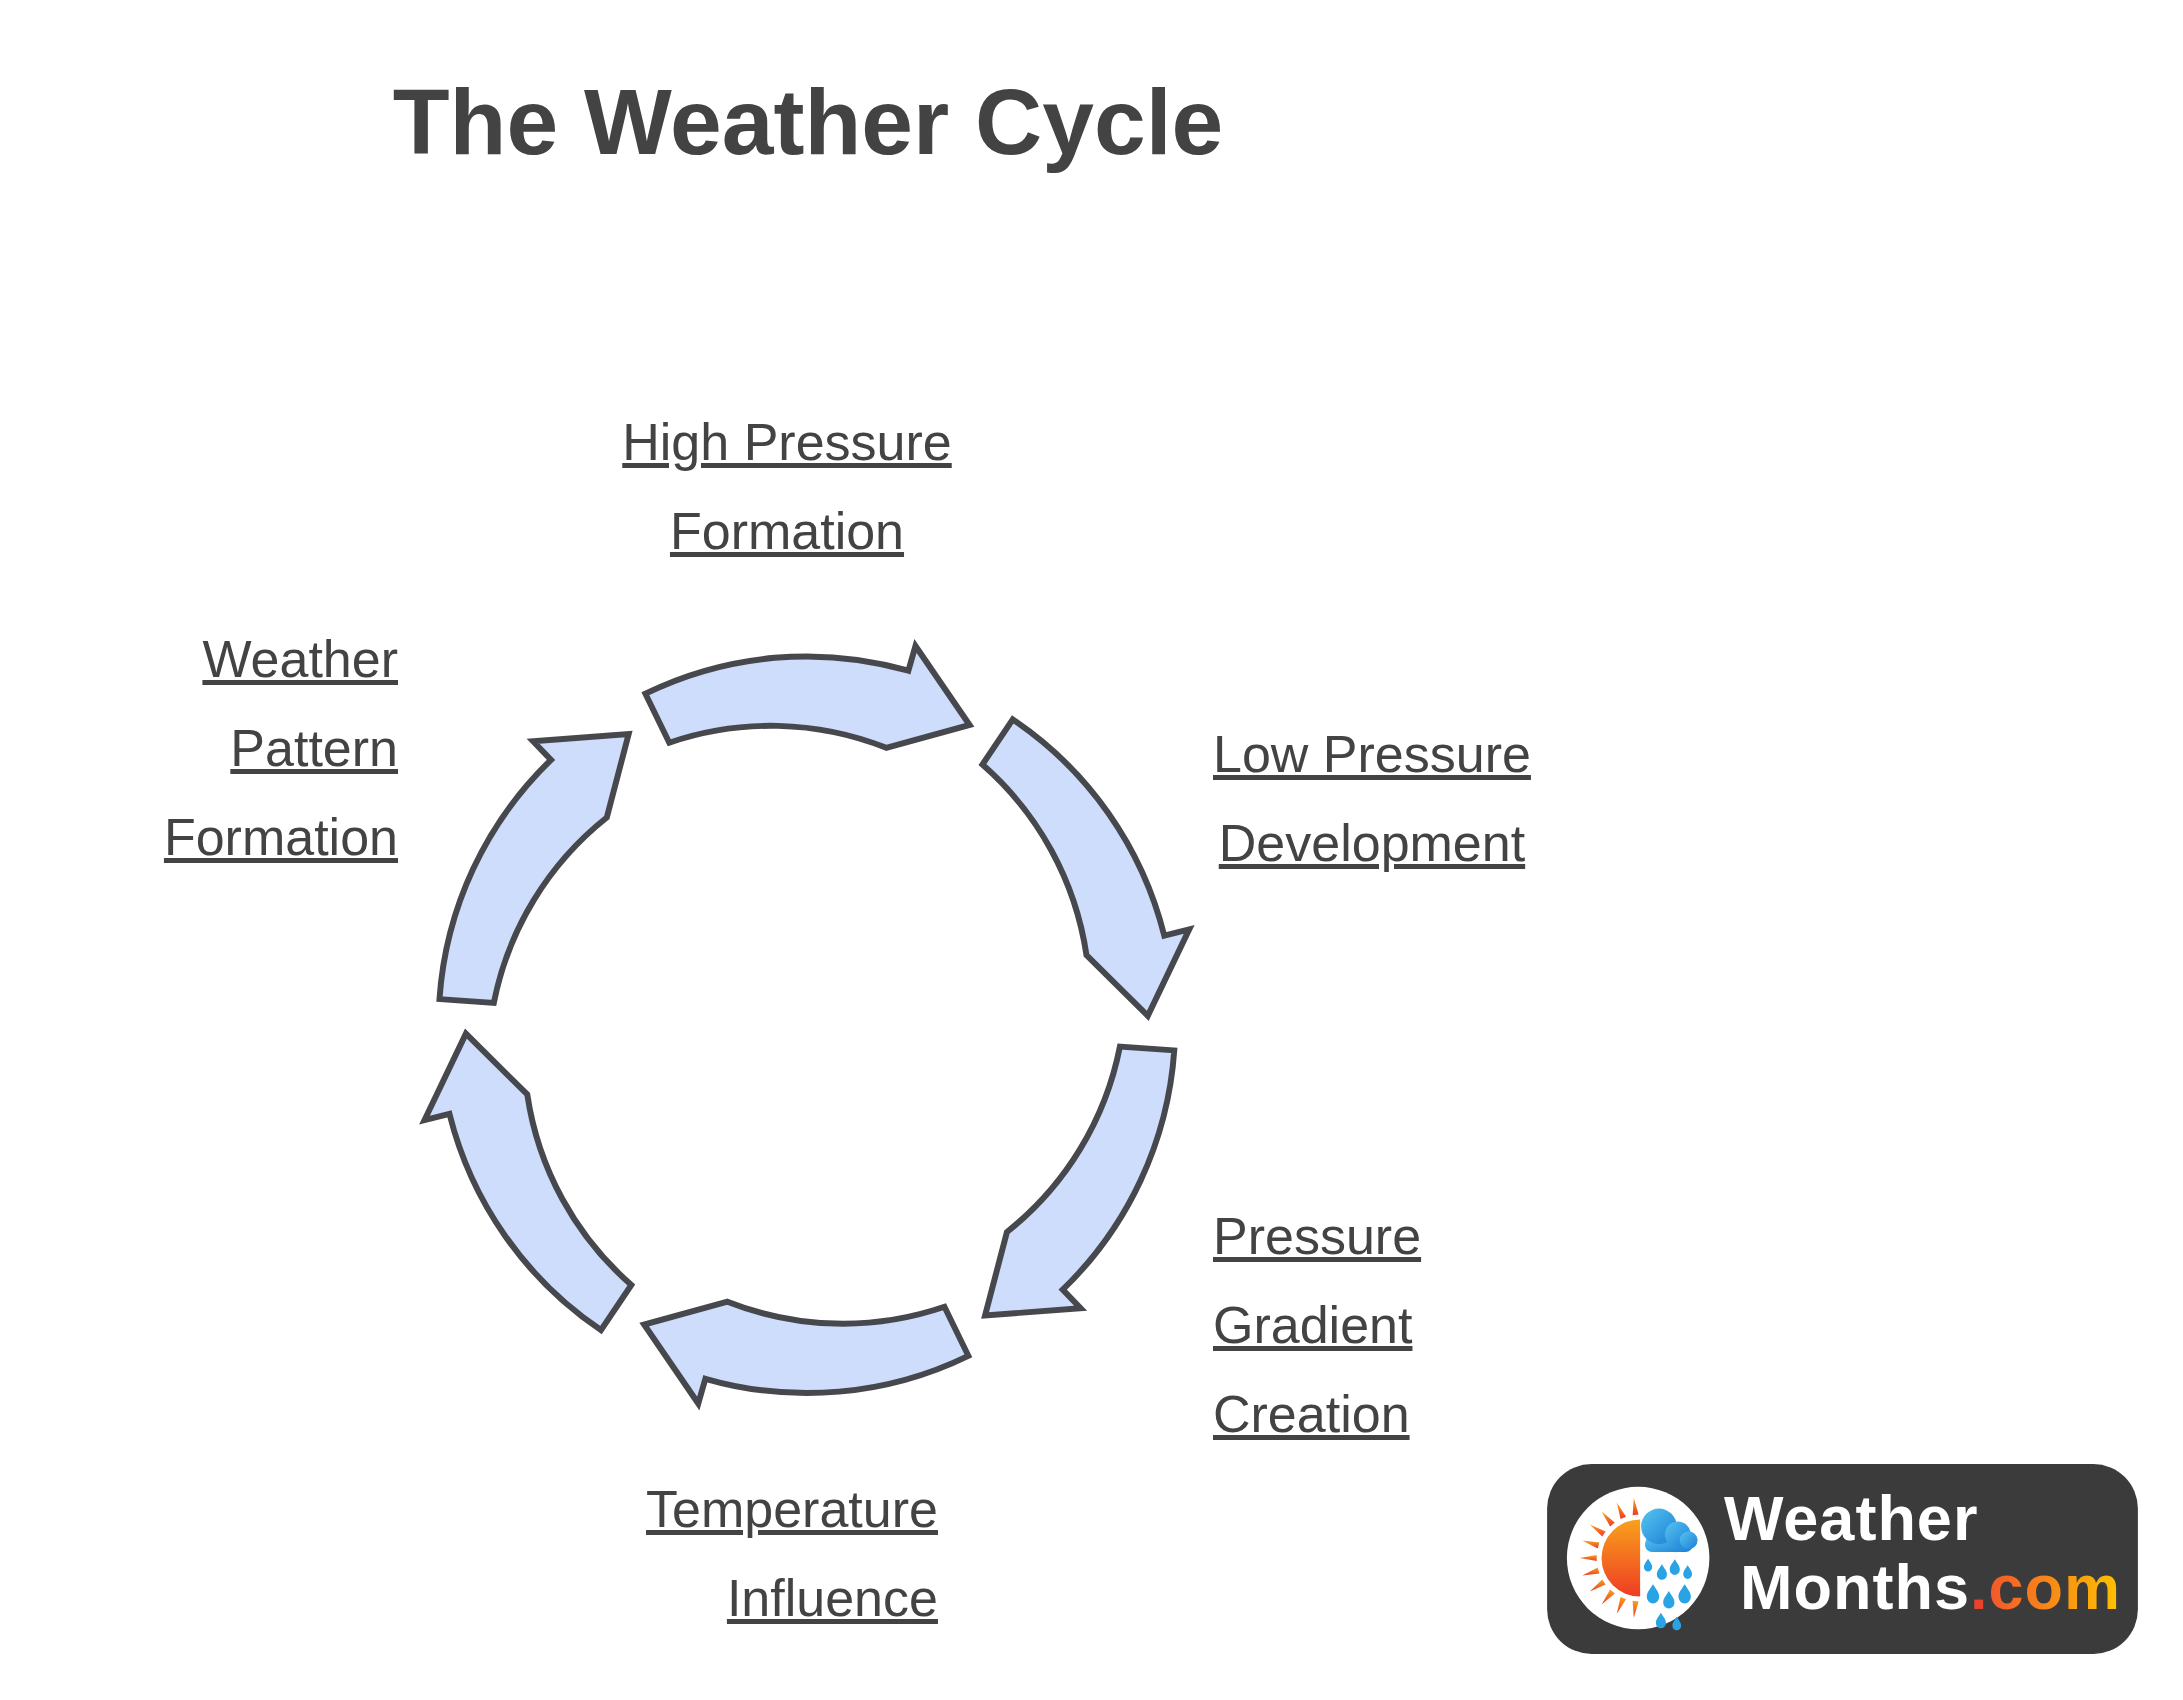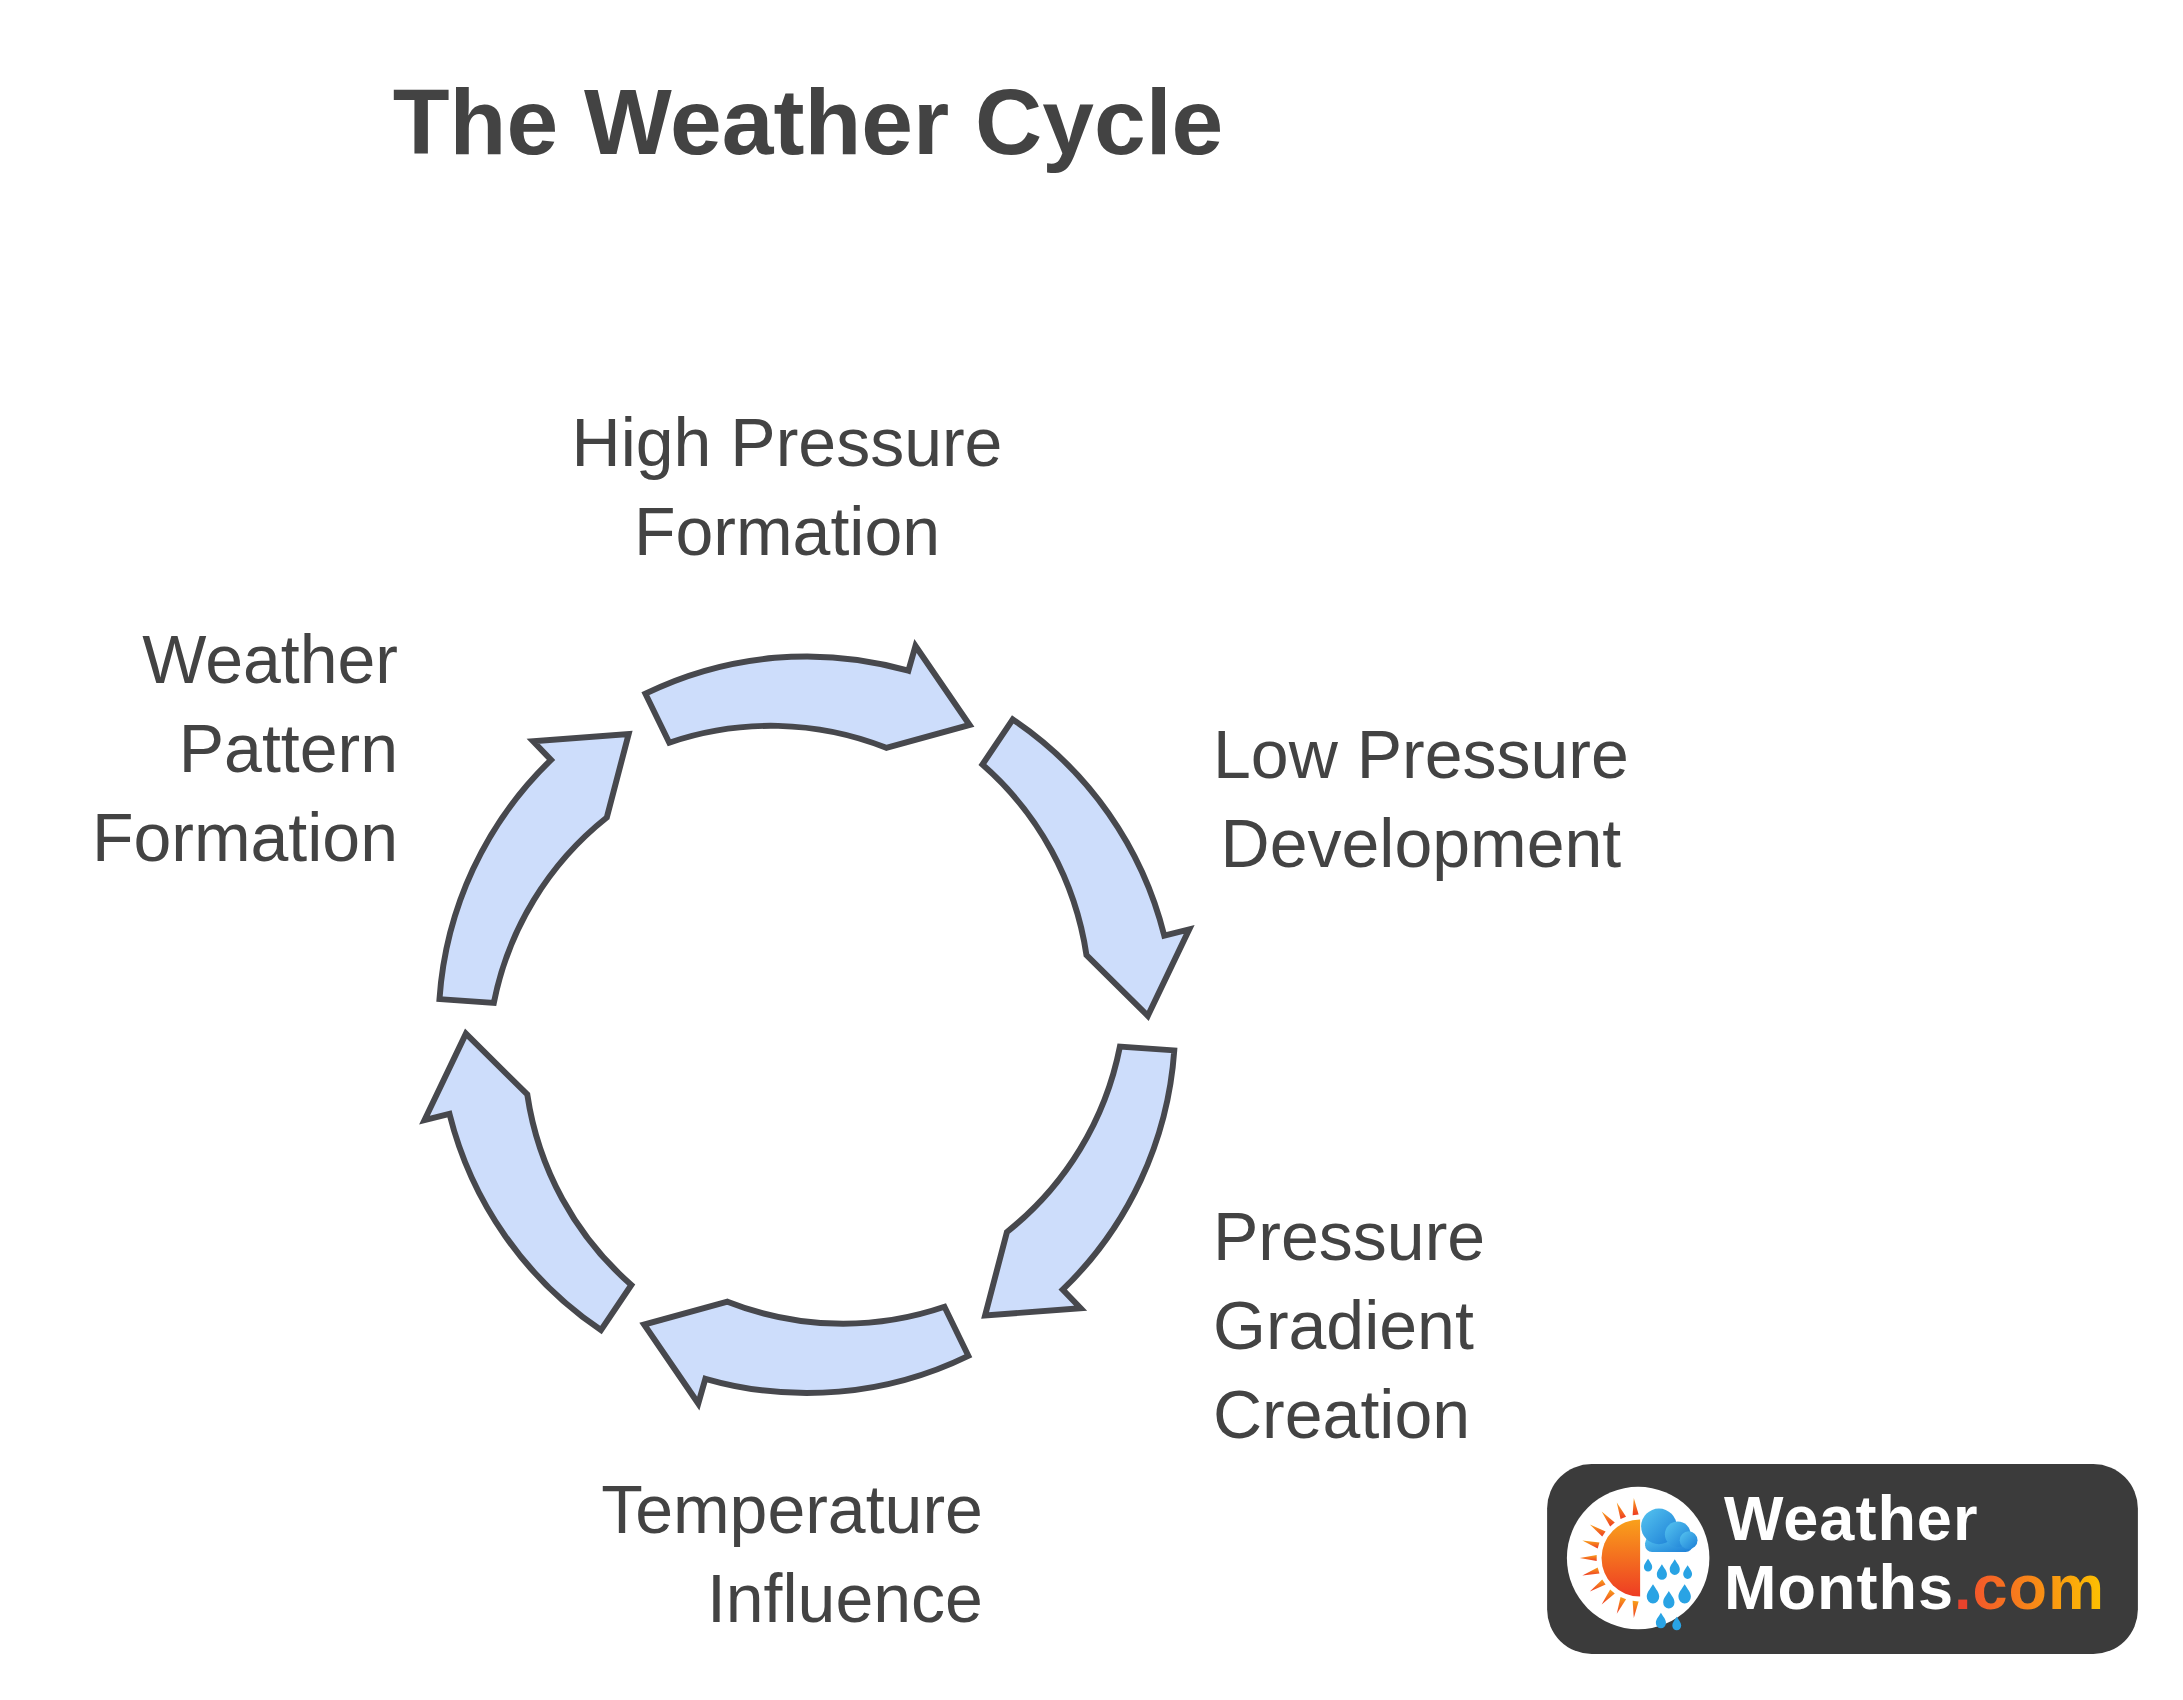--- a/index.html
+++ b/index.html
@@ -18,23 +18,24 @@
     color:var(--text,#434343);
   }
   .cycle-svg{position:absolute;left:0;top:0;width:2183px;height:1701px;}
   .cycle-arrow{
     fill:var(--arrow_fill,#cdddfb);
     stroke:var(--arrow_stroke,#47484d);
     stroke-width:6;
   }
   .step-label{
     position:absolute;
-    font-size:68px;line-height:89px;
+    font-size:52px;line-height:89px;
     color:var(--text,#434343);
     white-space:pre-line;
+    text-decoration:underline;
   }
   .s0{left:787px;top:398px;transform:translateX(-50%);text-align:center;}
   .s1{left:1213px;top:710px;text-align:center;}
   .s2{left:1213px;top:1192px;text-align:left;}
   .s3{left:792px;top:1465px;transform:translateX(-50%);text-align:right;}
   .s4{right:1790px;top:1154px;text-align:right;}
   .s5{right:1785px;top:615px;text-align:right;}
 
   .logo{position:absolute;left:1547px;top:1464px;width:591px;height:190px;}
   .logo-art{position:absolute;left:0;top:0;width:591px;height:190px;}
@@ -47,21 +48,21 @@
   .stop-sun-bottom{stop-color:var(--sun_bottom,#ee3c24);}
   .stop-cloud-top{stop-color:var(--cloud_top,#56c5f0);}
   .stop-cloud-bottom{stop-color:var(--cloud_bottom,#1c7ed6);}
 
   .logo-text{
     position:absolute;left:177px;top:20px;
     font-size:63px;line-height:69px;font-weight:bold;letter-spacing:1px;
     color:var(--logo_text,#ffffff);
   }
   .brand-line1{display:block;}
-  .brand-line2{display:block;margin-left:0;}
+  .brand-line2{display:block;margin-left:16px;}
   .dot{color:var(--dot_red,#e8432c);}
   .tld{
     background:linear-gradient(90deg,var(--com_start,#f3562b),var(--com_end,#fdc300));
     -webkit-background-clip:text;background-clip:text;color:transparent;
   }
 </style>
 </head>
 <body>
 
 <div class="stage">

